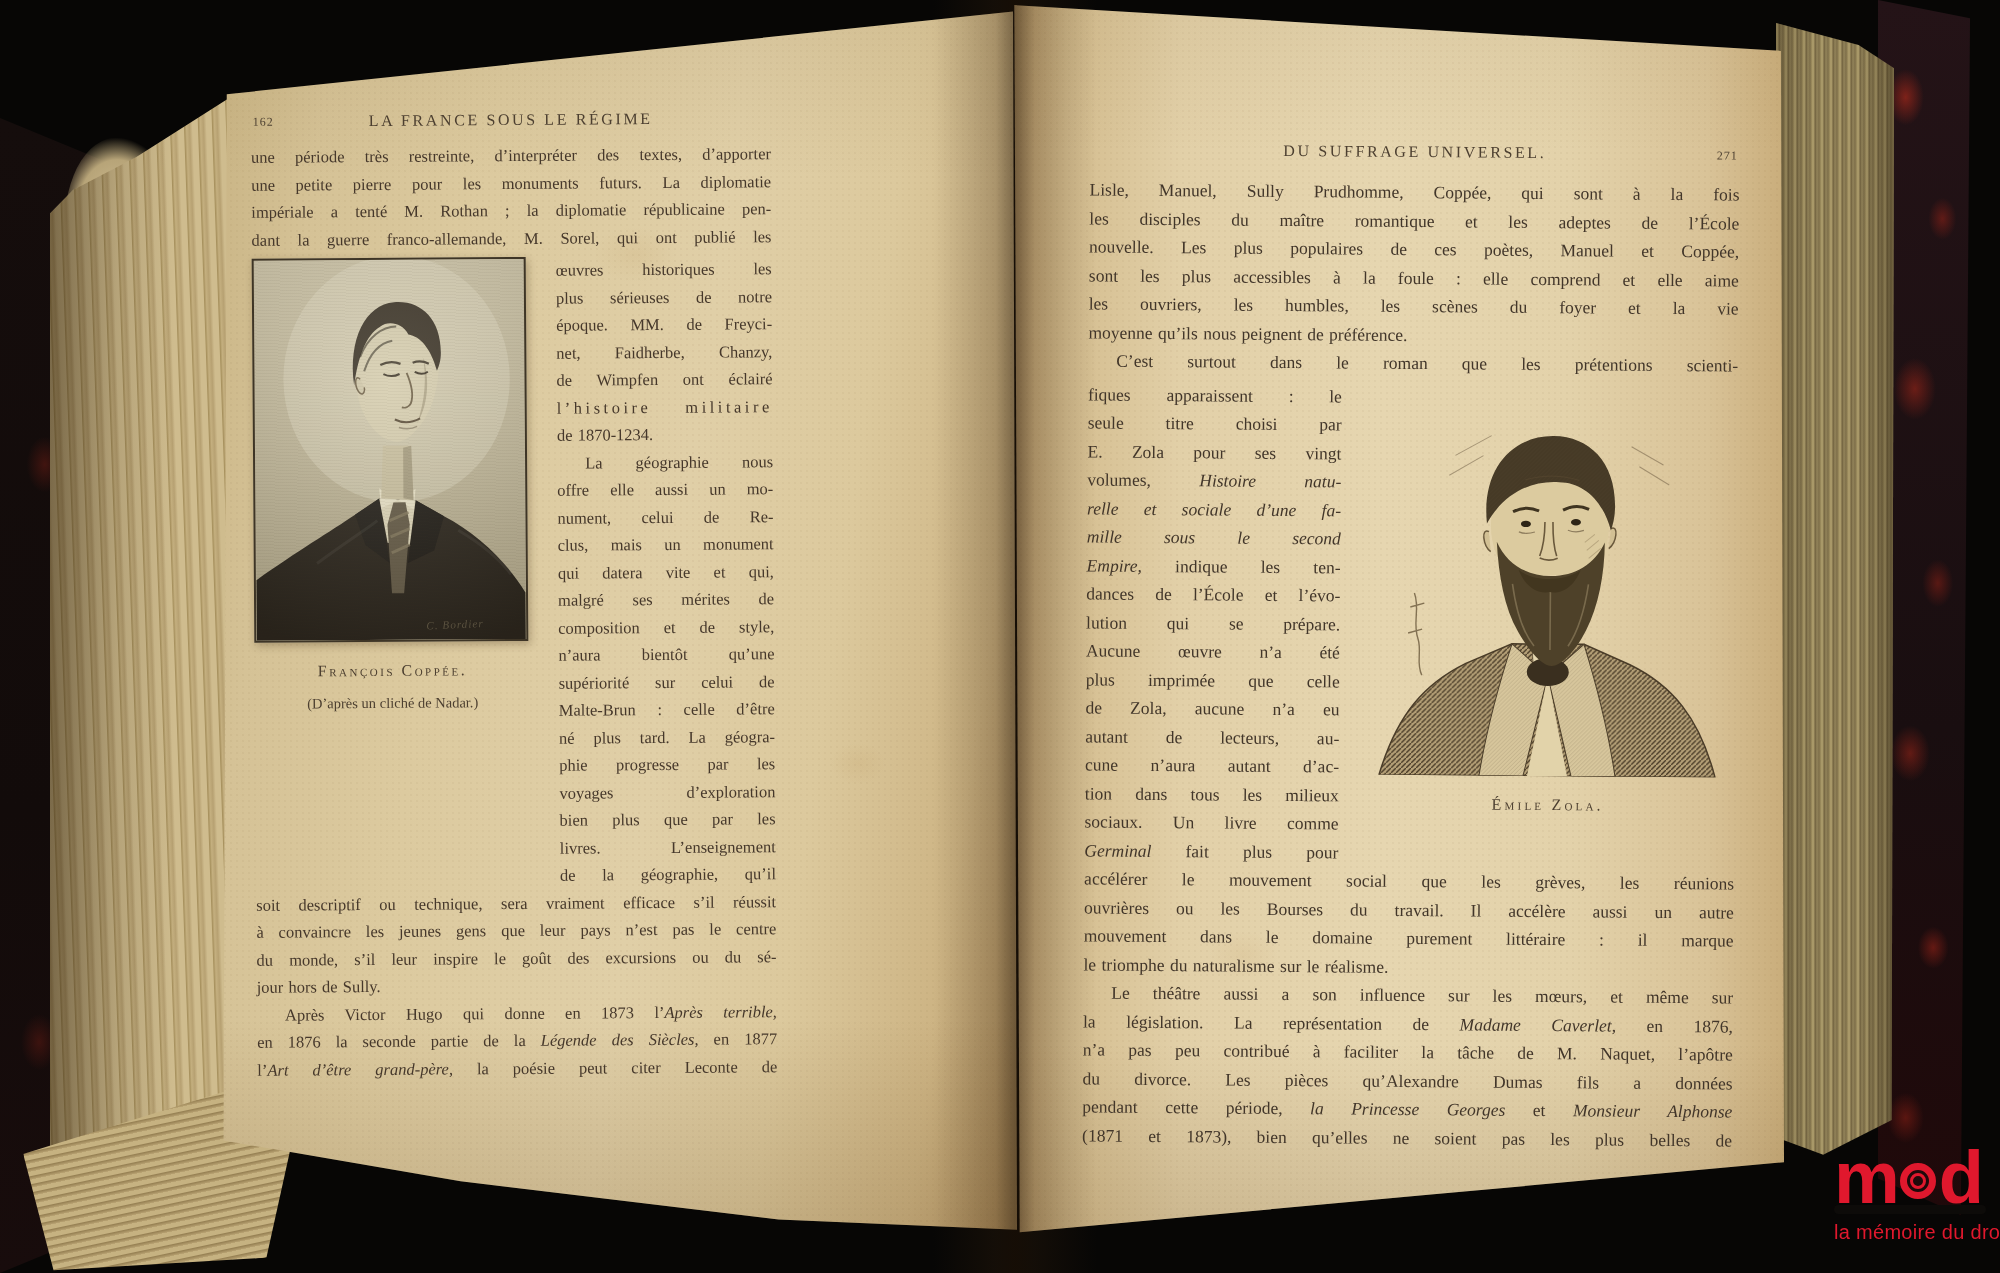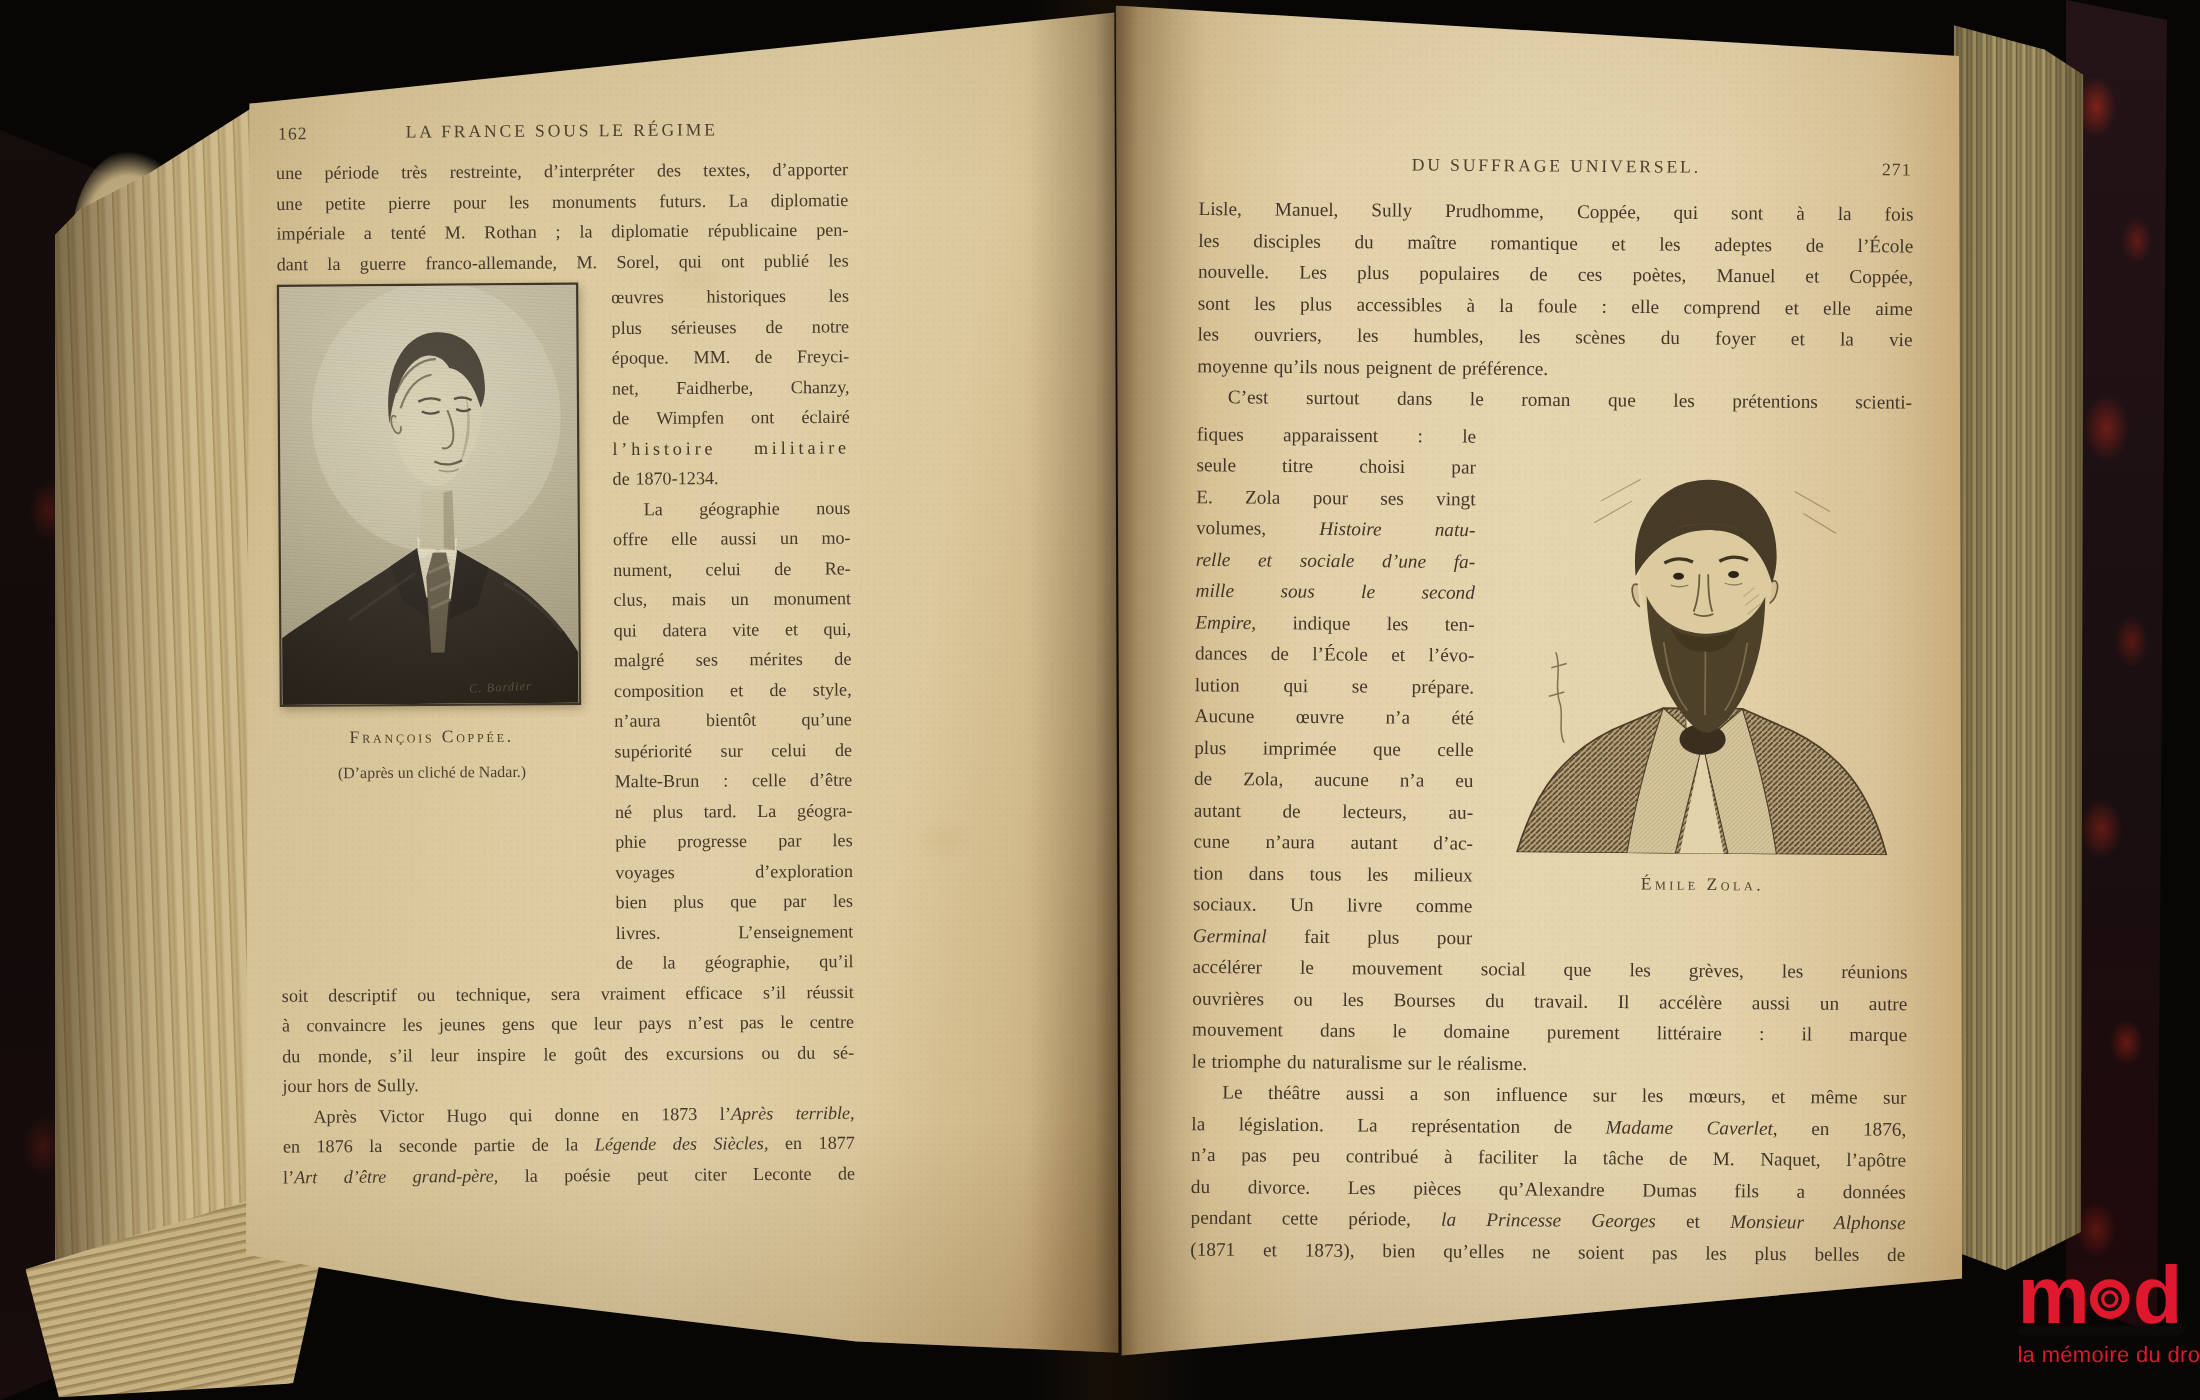--- a/index.html
+++ b/index.html
@@ -65,21 +65,21 @@
     background:linear-gradient(90deg, rgba(59,38,15,0) 0%, rgba(59,38,15,.26) 38%, rgba(36,21,6,.5) 50%, rgba(59,38,15,.24) 62%, rgba(59,38,15,0) 100%);}
 
   
   .content{position:absolute;}
   .contentL{left:32px;top:106px;width:520px;transform:rotate(-0.4deg);
     color:#46382b;font-size:16.5px;line-height:27.5px;}
   .contentR{left:74px;top:138px;width:650px;transform:rotate(0.45deg);
     color:#42362a;font-size:17.5px;line-height:28.5px;}
   .pagehead{position:relative;height:24px;margin-bottom:12px;}
   .contentR .pagehead{margin-bottom:16px;}
-  .pgnum{position:absolute;left:2px;top:1px;font-size:16px;letter-spacing:1px;color:#4c3f30;}
+  .pgnum{position:absolute;left:2px;top:1px;font-size:12px;letter-spacing:1px;color:#4c3f30;}
   .pgnumR{left:auto;right:2px;}
   .runtitle{display:block;text-align:center;font-size:16px;letter-spacing:2.6px;color:#4c3f30;white-space:nowrap;}
   .line{text-align:justify;text-align-last:justify;word-spacing:1px;}
   .line.last{text-align-last:left;}
   .line.indent{text-indent:28px;}
   .line.sp{letter-spacing:3.5px;}
   .it{font-style:italic;}
   .media{display:flex;justify-content:space-between;margin-top:5px;}
   .fig{margin:0;}
   .figC{width:276px;}

